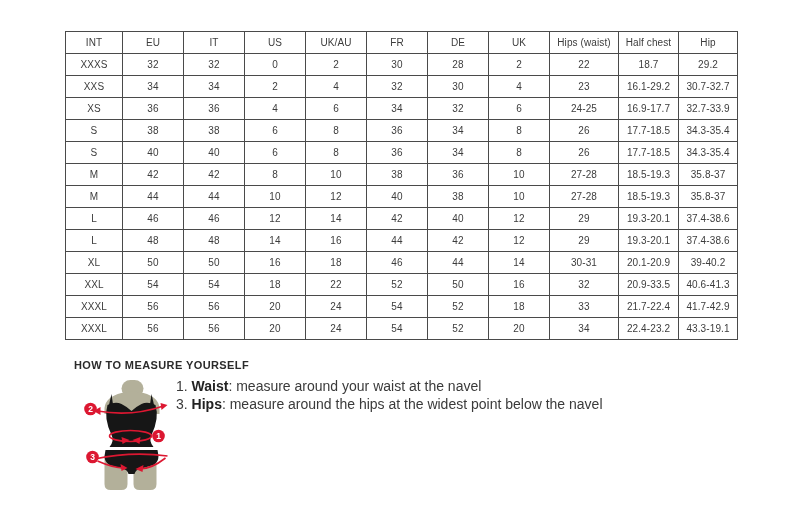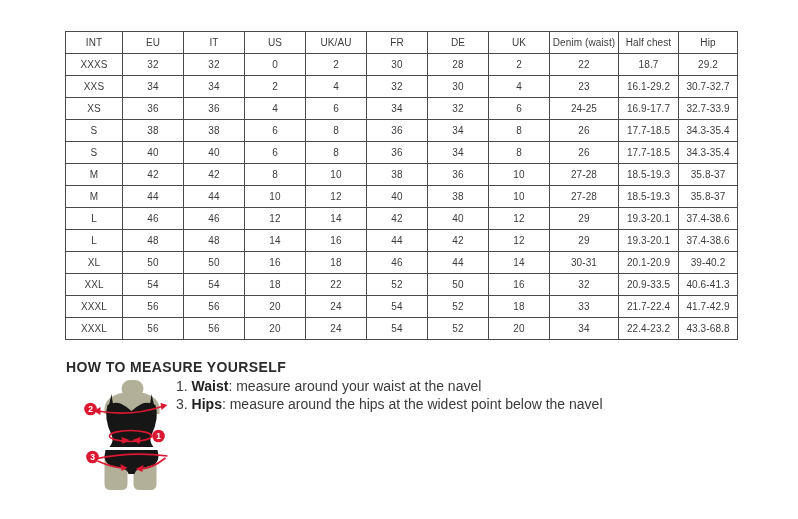--- a/index.html
+++ b/index.html
@@ -34,24 +34,24 @@
     letter-spacing: 0.1px;
   }
   .c-int { width: 57px; }
   .c-std { width: 61px; }
   .c-denim { width: 69px; }
   .c-half { width: 60px; }
   .c-hip { width: 59px; }
   
   .measure-heading {
     position: absolute;
-    left: 66px;
+    left: 74px;
     top: 351px;
     margin: 0;
-    font-size: 14px;
+    font-size: 11px;
     font-weight: 700;
     letter-spacing: 0.4px;
     color: #2b2b2b;
   }
   .figure-svg {
     position: absolute;
     left: 77px;
     top: 370px;
     width: 116px;
     height: 130px;
@@ -98,21 +98,21 @@
     <thead>
       <tr>
           <th>INT</th>
           <th>EU</th>
           <th>IT</th>
           <th>US</th>
           <th>UK/AU</th>
           <th>FR</th>
           <th>DE</th>
           <th>UK</th>
-          <th>Denim (waist)</th>
+          <th>Hips (waist)</th>
           <th>Half chest</th>
           <th>Hip</th>
         </tr>
     </thead>
     <tbody>
         <tr>
           <td>XXXS</td>
           <td>32</td>
           <td>32</td>
           <td>0</td>
@@ -271,21 +271,21 @@
           <td>XXXL</td>
           <td>56</td>
           <td>56</td>
           <td>20</td>
           <td>24</td>
           <td>54</td>
           <td>52</td>
           <td>20</td>
           <td>34</td>
           <td>22.4-23.2</td>
-          <td>43.3-68.8</td>
+          <td>43.3-19.1</td>
         </tr>
       </tbody>
   </table>
 
   <h2 class="measure-heading">HOW TO MEASURE YOURSELF</h2>
 
   <svg class="figure-svg" viewBox="0 0 115 130" xmlns="http://www.w3.org/2000/svg">
 
     <g fill="#b3b09a">
       <rect x="44" y="2" width="22" height="17" rx="9"></rect>

